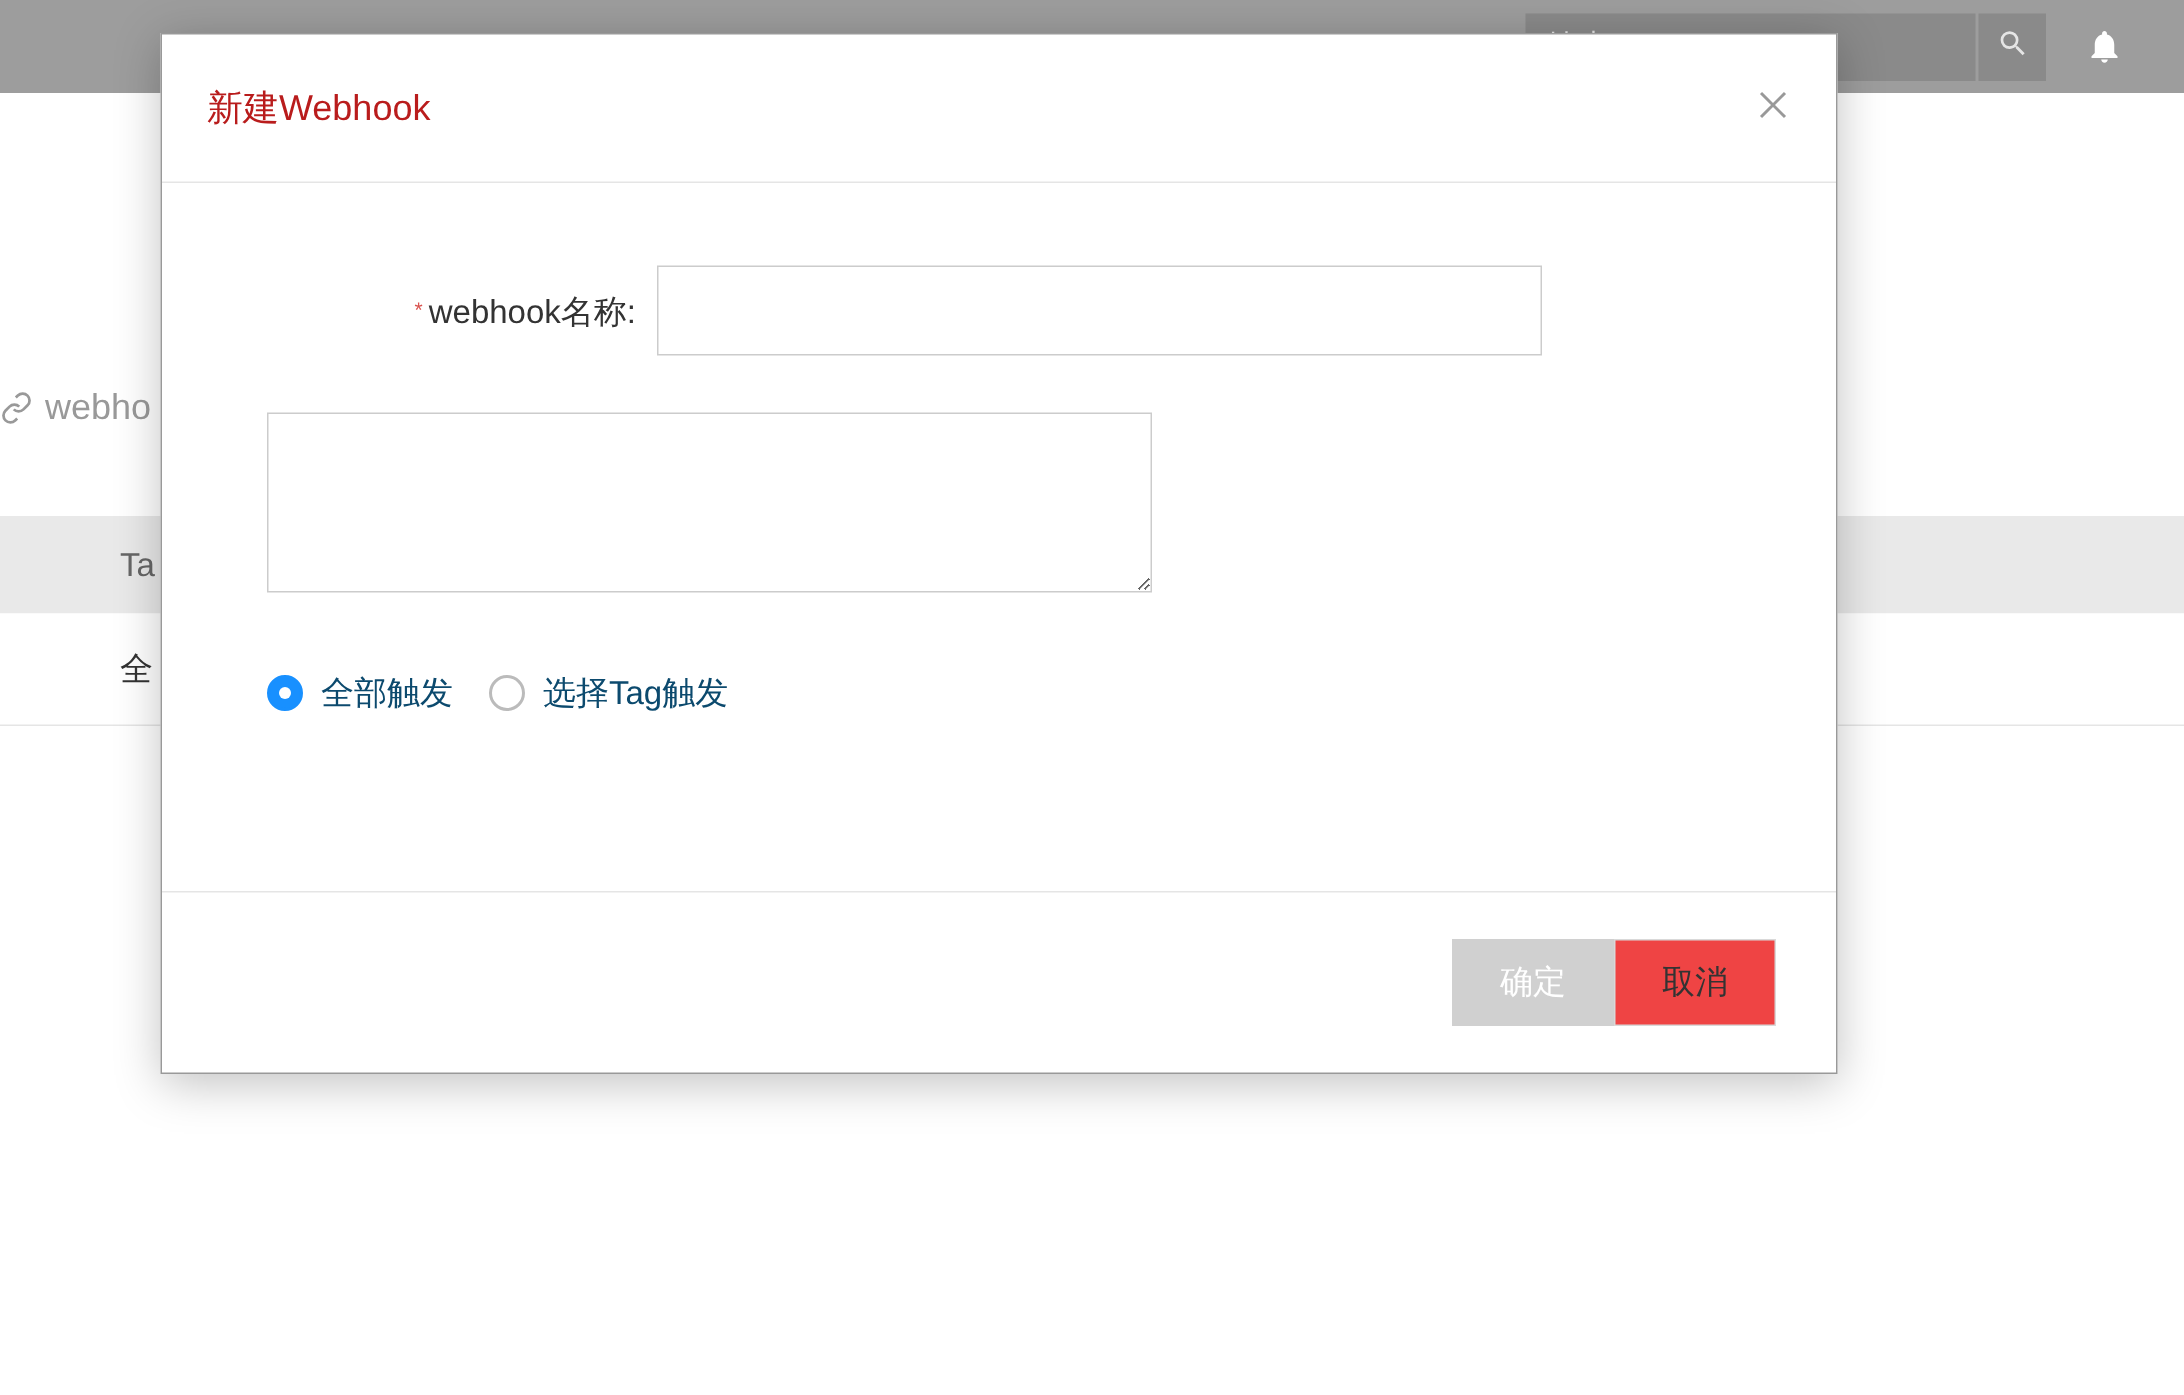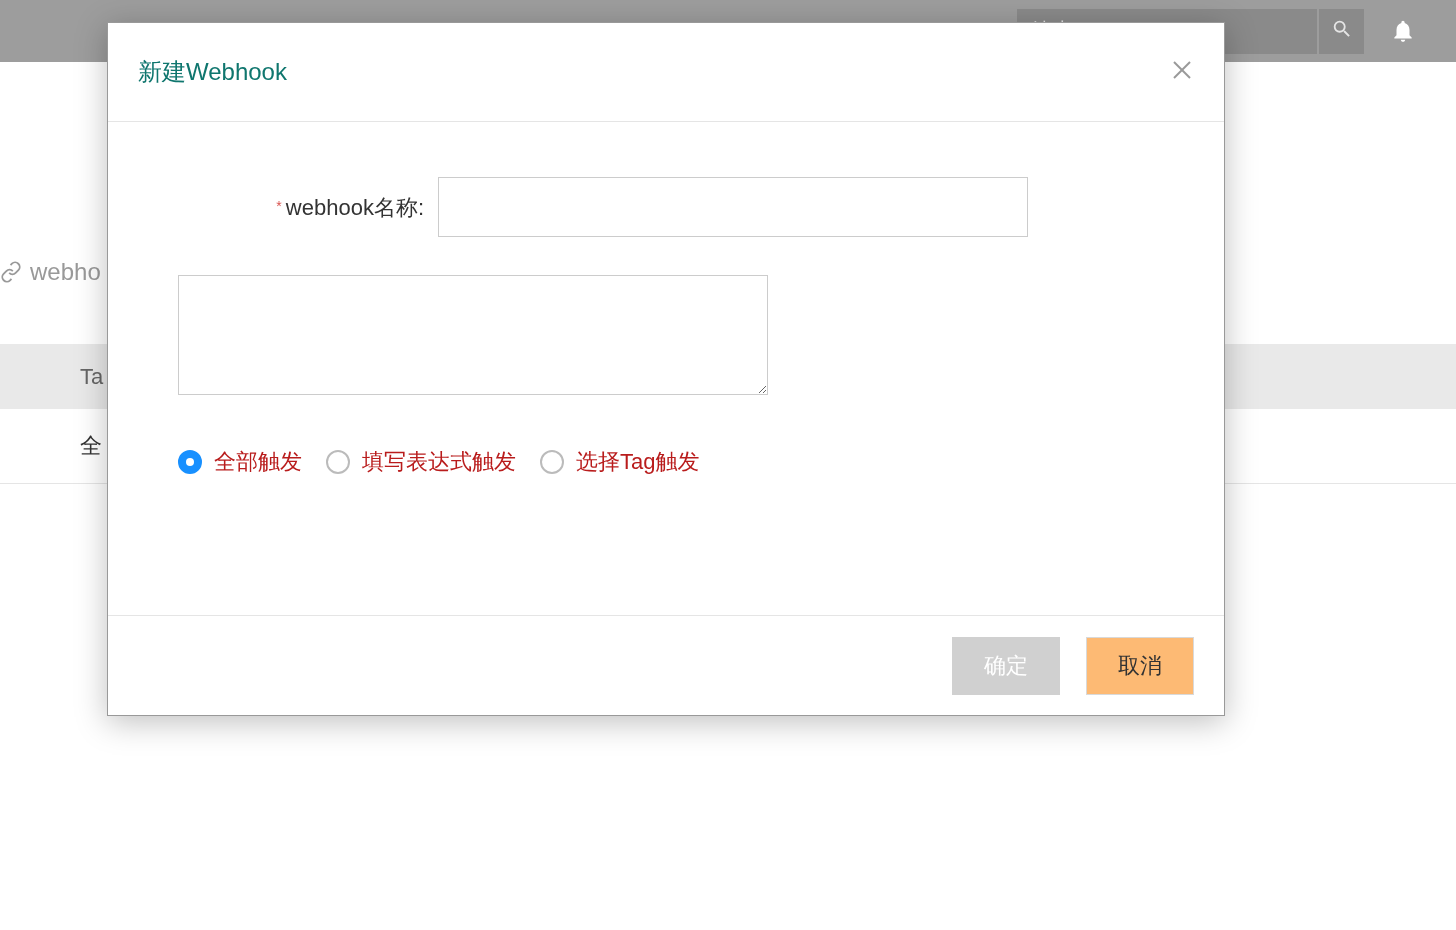--- a/index.html
+++ b/index.html
@@ -156,21 +156,21 @@
       height: 99px;
       border-bottom: 1px solid #e5e5e5;
       display: flex;
       align-items: center;
       justify-content: space-between;
       padding: 0 30px 0 30px;
     }
     
     .modal-title {
       font-size: 24px;
-      color: #0f766e;
+      color: #b91c1c;
       font-weight: 500;
     }
     
     .modal-close {
       cursor: pointer;
       width: 24px;
       height: 24px;
       display: flex;
       align-items: center;
       justify-content: center;
@@ -238,21 +238,21 @@
       align-items: center;
       gap: 24px;
       padding-top: 14px;
     }
     
     .radio-item {
       display: flex;
       align-items: center;
       gap: 12px;
       font-size: 22px;
-      color: #b91c1c;
+      color: #0c4a6e;
       cursor: pointer;
     }
     
     .radio-circle {
       width: 24px;
       height: 24px;
       border: 2px solid #bbb;
       border-radius: 50%;
       display: flex;
       align-items: center;
@@ -271,34 +271,34 @@
       height: 8px;
       background: #fff;
       border-radius: 50%;
     }
     
     .modal-footer {
       position: absolute;
       bottom: 0;
       left: 0;
       right: 0;
-      height: 100px;
+      height: 121px;
       border-top: 1px solid #e5e5e5;
       display: flex;
       align-items: center;
       justify-content: flex-end;
-      padding: 0 30px;
-      gap: 26px;
+      padding: 0 40px;
+      gap: 0;
     }
     
     .btn {
       min-width: 108px;
       height: 58px;
       border: 1px solid #d9d9d9;
-      background: #fdba74;
+      background: #ef4444;
       font-size: 22px;
       color: #333;
       cursor: pointer;
       display: flex;
       align-items: center;
       justify-content: center;
     }
     
     .btn-primary {
       background: #d0d0d0;
@@ -374,24 +374,20 @@
     </div>
 
     <div class="form-row">
       <div class="radio-group">
         <label class="radio-item">
           <span class="radio-circle checked"></span>
           <span>全部触发</span>
         </label>
         <label class="radio-item">
           <span class="radio-circle"></span>
-          <span>填写表达式触发</span>
-        </label>
-        <label class="radio-item">
-          <span class="radio-circle"></span>
           <span>选择Tag触发</span>
         </label>
       </div>
     </div>
   </div>
 
   <div class="modal-footer">
     <button class="btn btn-primary">确定</button>
     <button class="btn">取消</button>
   </div>

